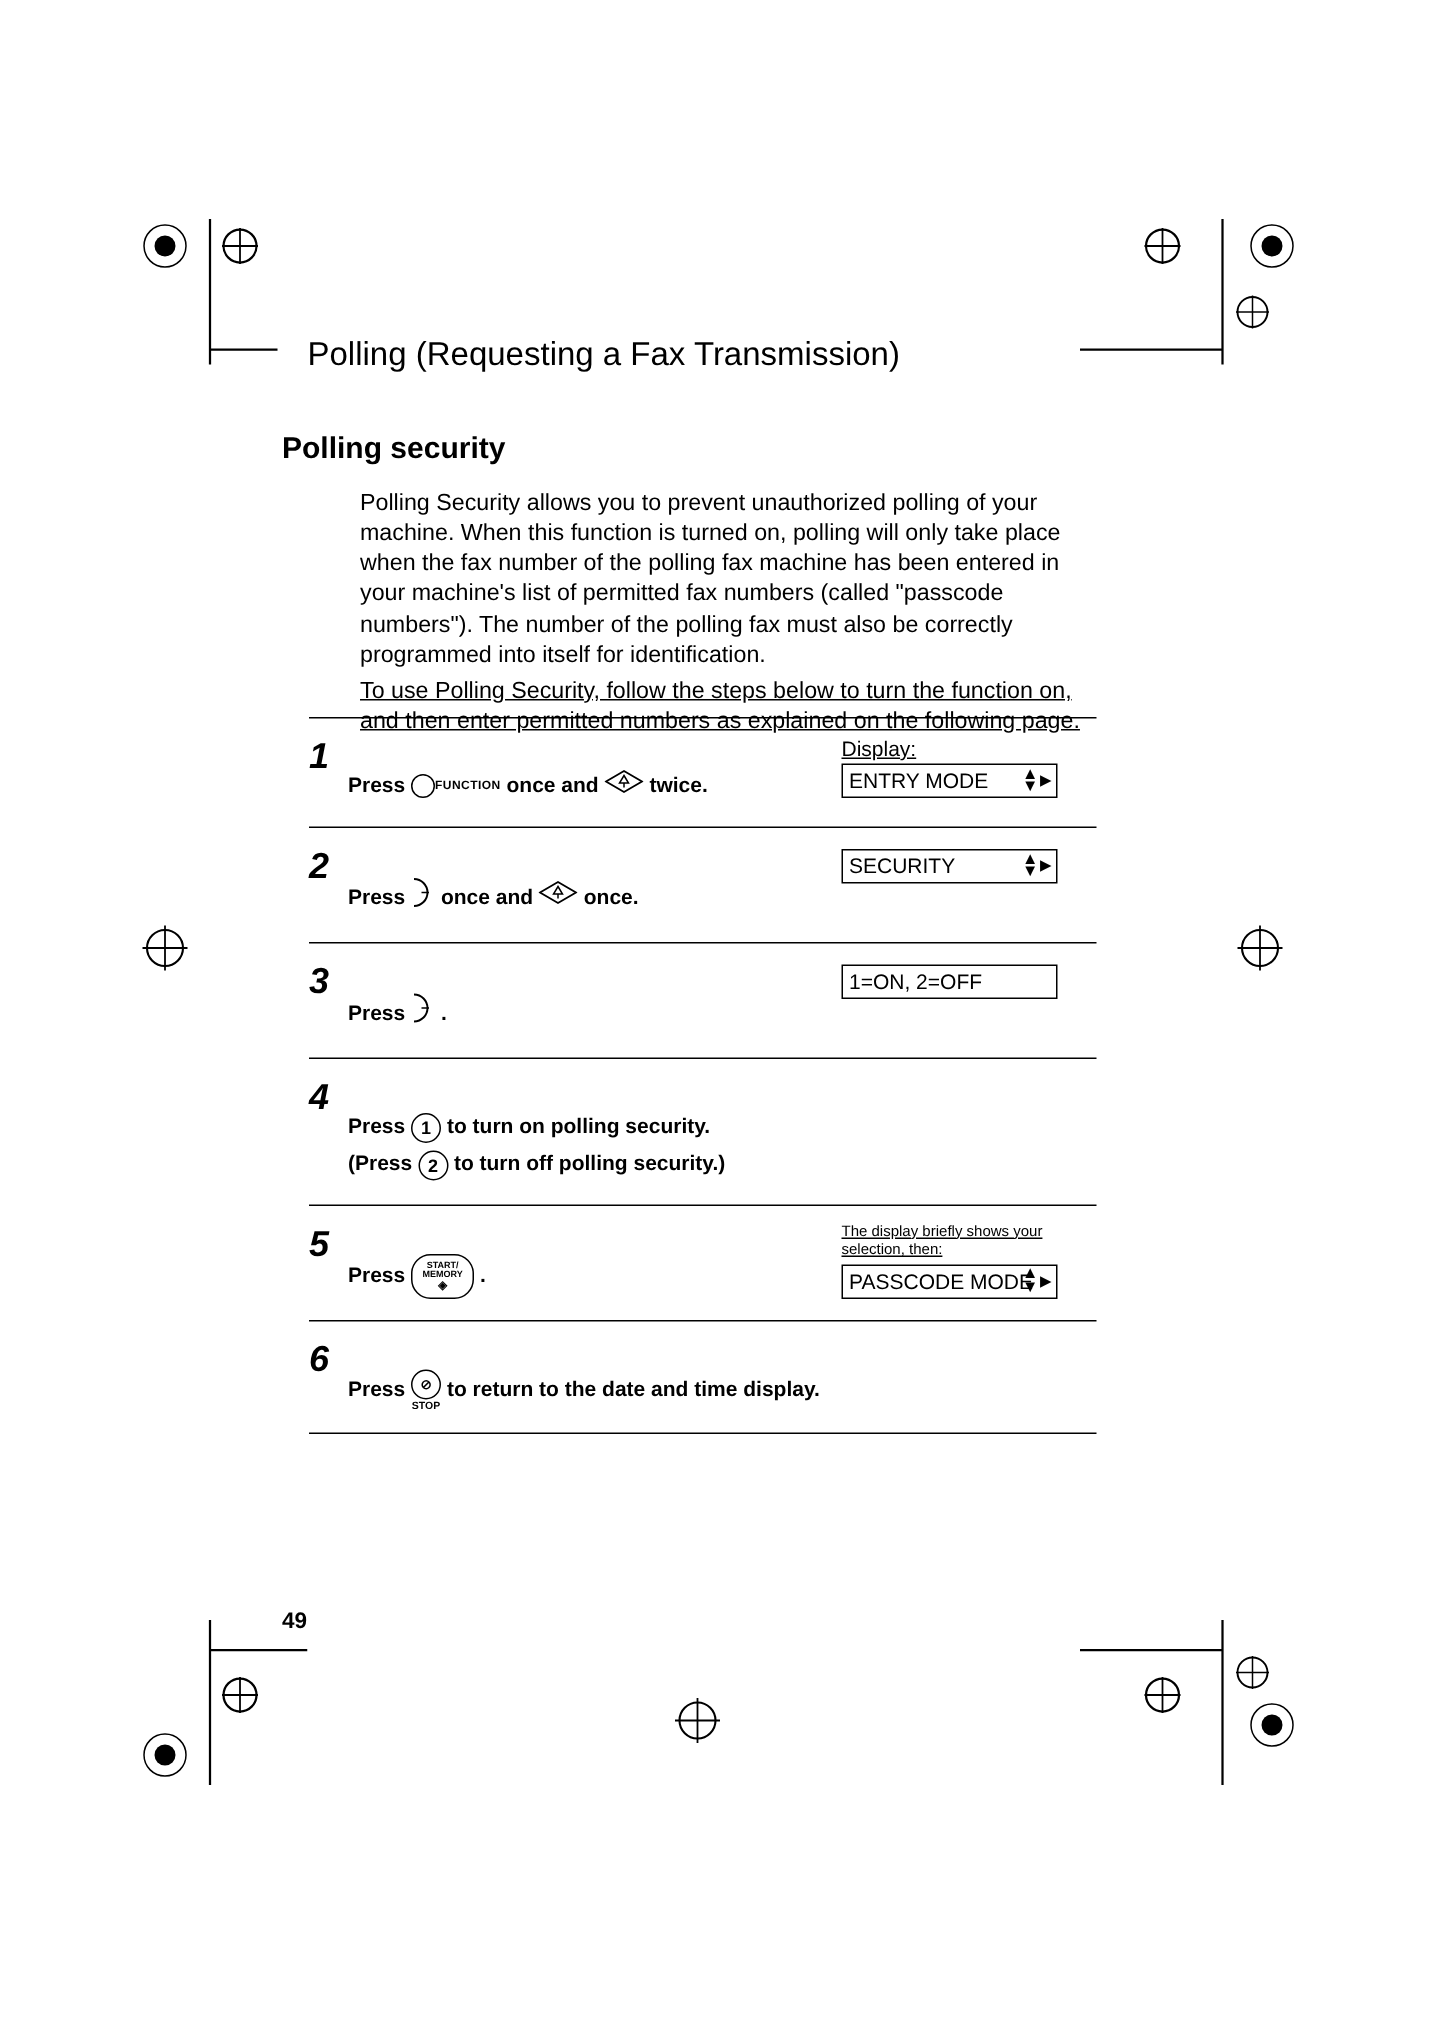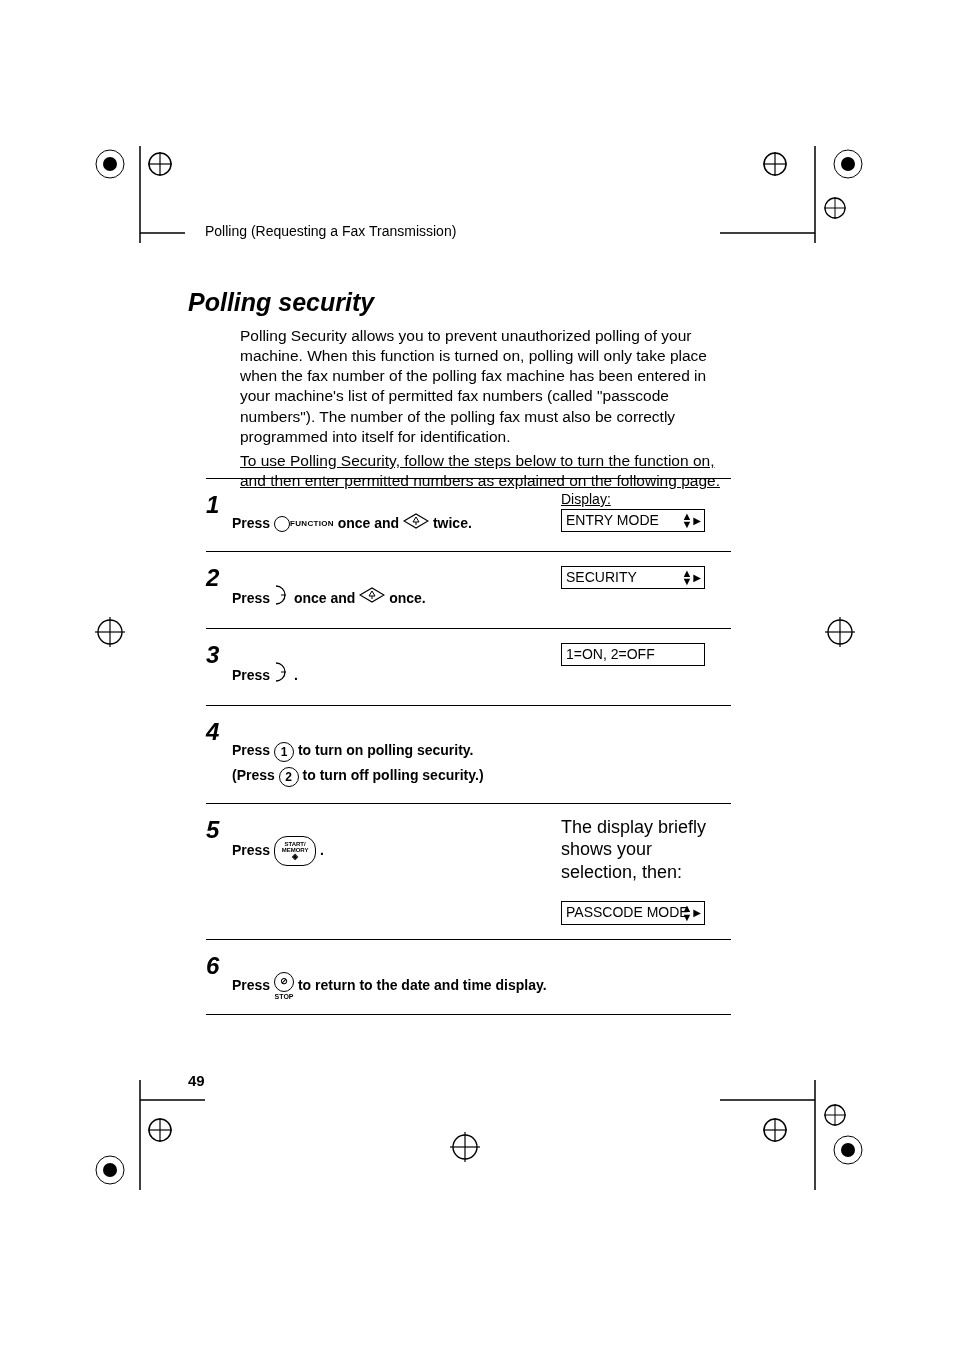--- a/index.html
+++ b/index.html
@@ -12,29 +12,28 @@
   }
   .page {
     position: relative;
     width: 954px;
     height: 1351px;
   }
   .header-text {
     position: absolute;
     left: 205px;
     top: 223px;
-    font-size: 14px;
+    font-size: 22px;
   }
   .section-title {
     position: absolute;
     left: 188px;
     top: 288px;
     font-weight: bold;
-    font-style: italic;
-    font-size: 25px;
+    font-size: 20px;
   }
   .body-text {
     position: absolute;
     left: 240px;
     width: 490px;
     font-size: 15.5px;
     line-height: 1.3;
   }
   .para1 { top: 326px; }
   .para2 { top: 451px; text-decoration: underline; }
@@ -167,21 +166,21 @@
     font-size:9px;
     margin-bottom:1px;
   }
   .page-num {
     position:absolute;
     left:188px;
     top:1072px;
     font-weight:bold;
     font-size:15px;
   }
-  .right-note { font-size:18px; line-height:1.25; margin-bottom:16px;}
+  .right-note { font-size:10px; line-height:1.25; margin-bottom:0;text-decoration:underline;}
 </style>
 </head>
 <body>
 
 <div class="page">
 
   <svg style="position:absolute; left:75px; top:128px;" width="110" height="120">
     <circle cx="35" cy="36" r="14" fill="none" stroke="#000" stroke-width="1"></circle>
     <circle cx="35" cy="36" r="7" fill="#000"></circle>
     <line x1="65" y1="18" x2="65" y2="115" stroke="#000" stroke-width="1.5"></line>

